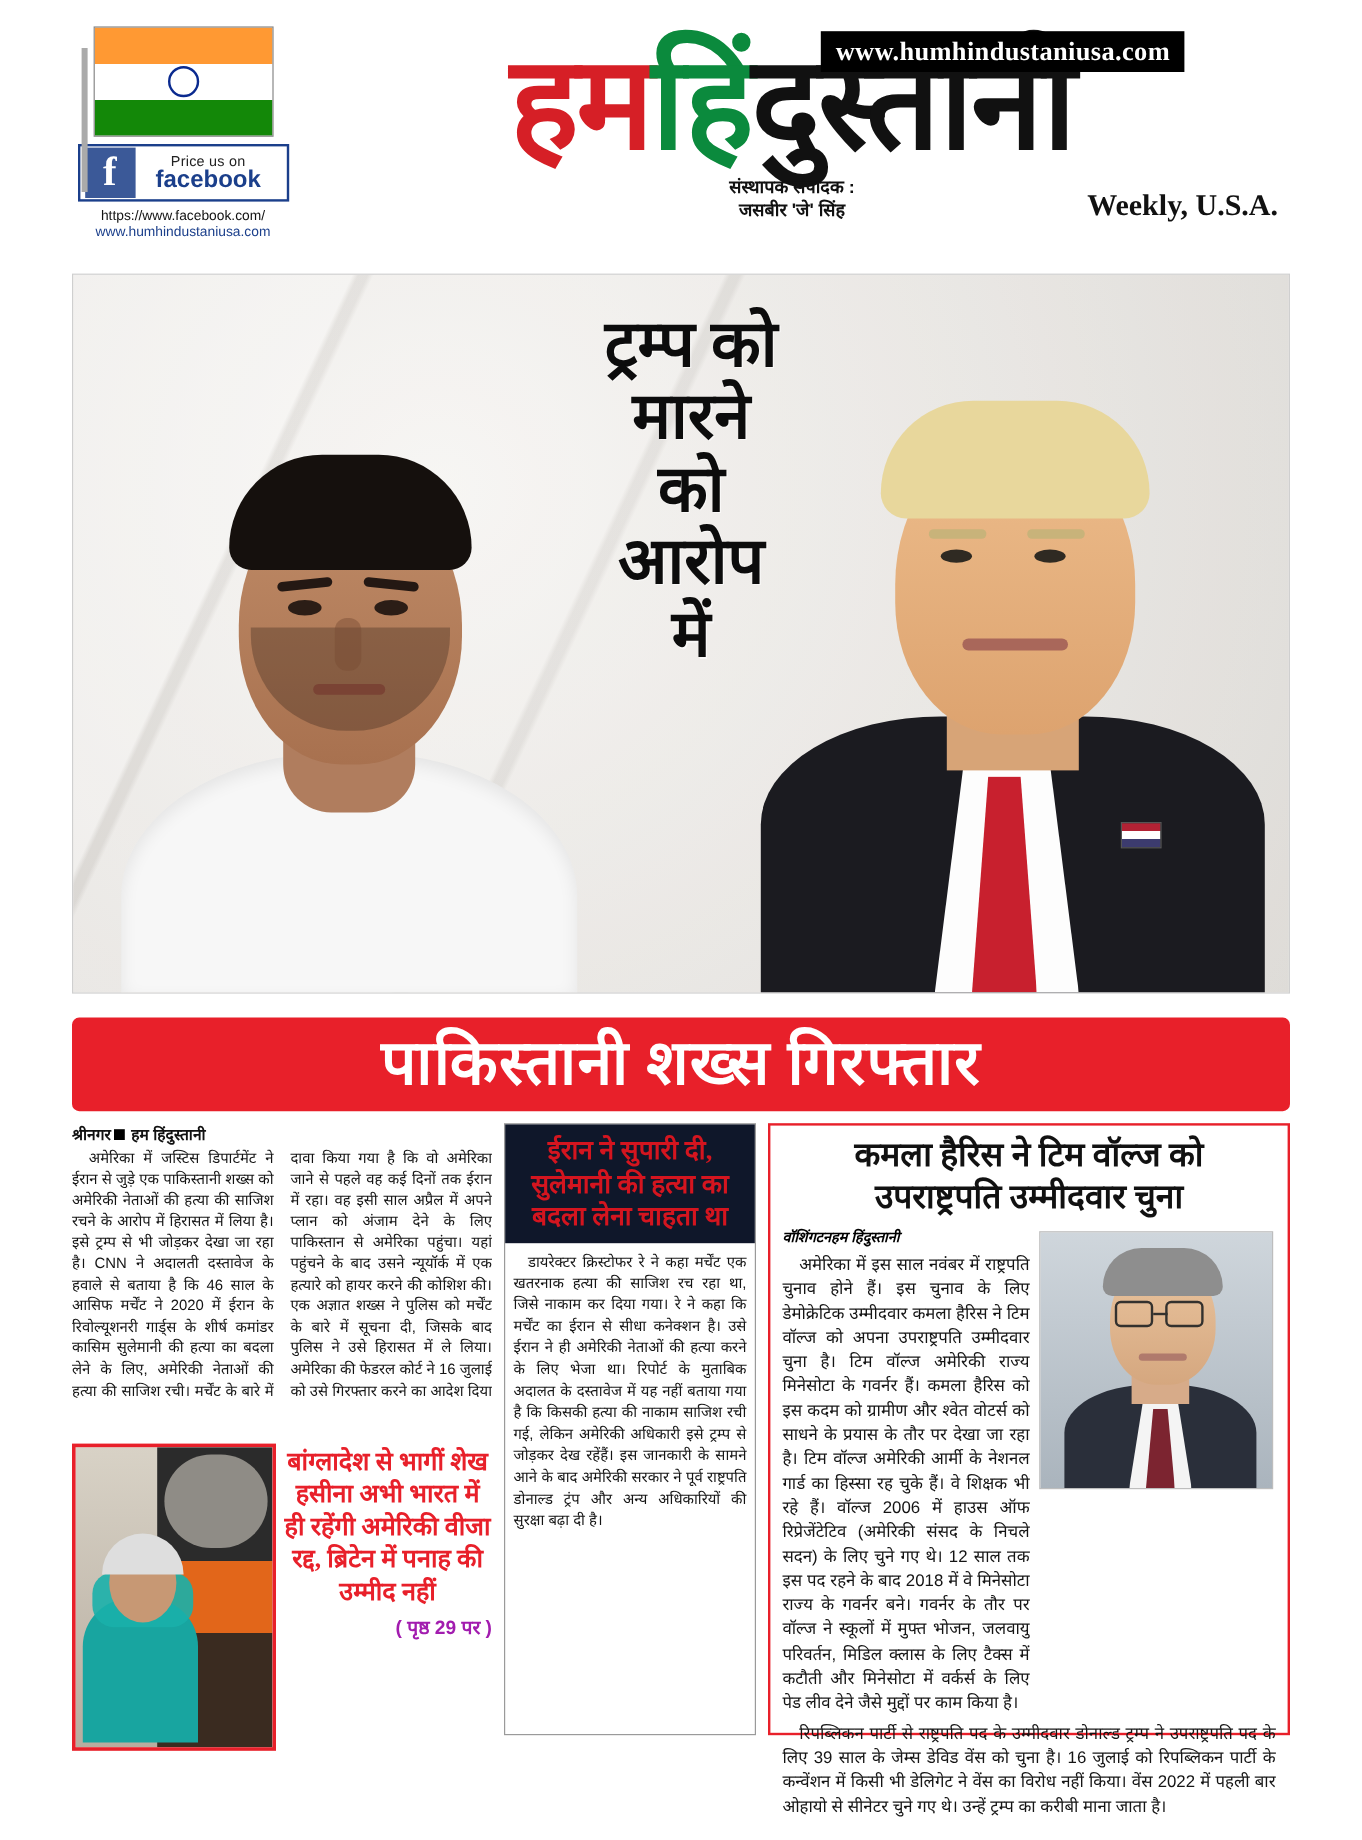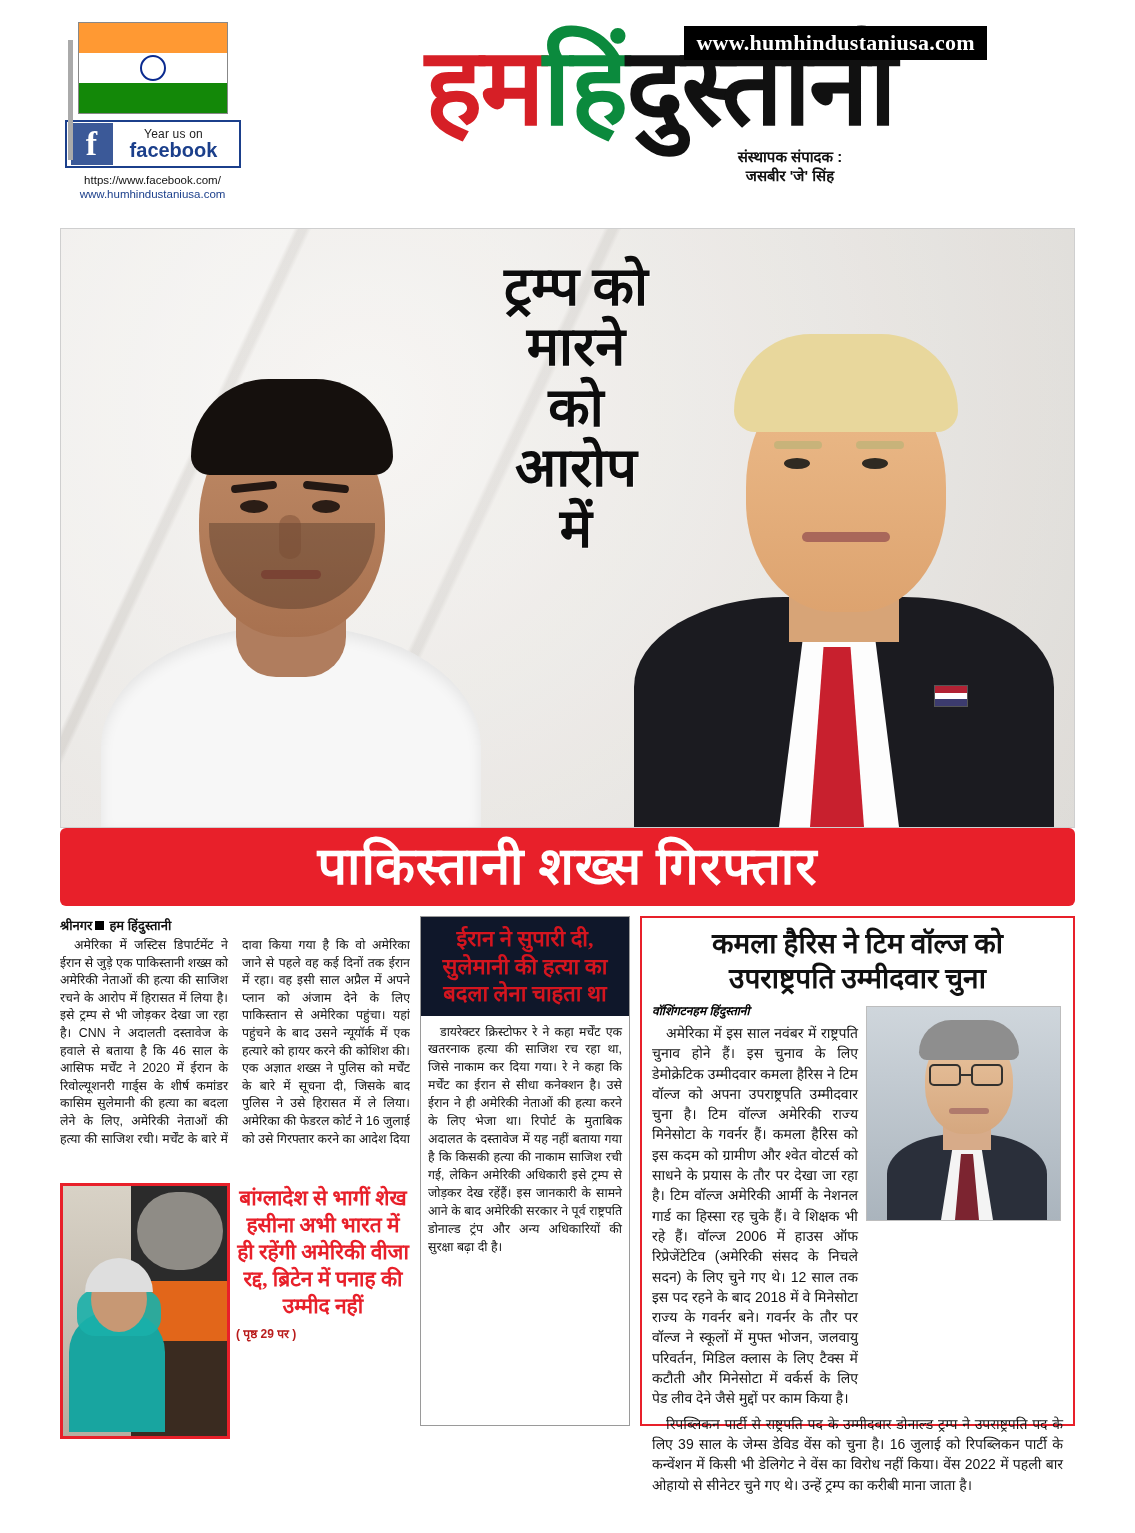--- a/index.html
+++ b/index.html
@@ -128,21 +128,21 @@
     background:linear-gradient(#b22234 0 33%, #ffffff 33% 66%, #3c3b6e 66% 100%); border:1px solid #555; }
 
   .hero-headline {
     position:absolute; left:370px; top:28px; width:290px; text-align:center;
     font-family:"Liberation Serif", serif; font-weight:bold; color:#0c0c0c;
     font-size:54px; line-height:1.12; text-shadow:1px 1px 0 rgba(255,255,255,.6);
   }
 
   
   .red-banner {
-    margin-top:0; height:78px; background:#e8202a; border-radius:6px;
+    margin-top:20px; height:78px; background:#e8202a; border-radius:6px;
     display:flex; align-items:center; justify-content:center;
   }
   .red-banner span {
     color:#fff; font-weight:bold; font-family:"Liberation Serif", serif;
     font-size:52px; letter-spacing:1px; line-height:1;
   }
 
   
   .bottom { display:flex; gap:10px; margin-top:10px; height:510px; }
   .col-a { width:350px; }
@@ -167,21 +167,21 @@
   .hp-smoke { position:absolute; right:4px; top:6px; width:86px; height:78px; background:rgba(210,205,195,.6); border-radius:40px; }
   .hp-person { position:absolute; left:6px; bottom:4px; width:96px; height:176px; }
   .hp-sari { position:absolute; bottom:0; left:0; width:96px; height:120px; background:#18a5a0; border-radius:40px 40px 0 0; }
   .hp-face { position:absolute; bottom:100px; left:22px; width:56px; height:66px; background:#c79874; border-radius:50%; }
   .hp-hair { position:absolute; bottom:140px; left:16px; width:68px; height:34px; background:#dedede; border-radius:34px 34px 0 0; }
   .hp-scarf { position:absolute; bottom:96px; left:8px; width:84px; height:46px; background:#19b0aa; border-radius:18px; opacity:.9; }
   .hasina-text {
     flex:1; text-align:center; color:#e8202a; font-weight:bold;
     font-family:"Liberation Serif", serif; font-size:21px; line-height:1.28; padding-top:2px;
   }
-  .hasina-note { font-size:12px; color:#b91c1c; font-weight:bold; text-align:left; margin-top:6px; font-family:"Liberation Sans",sans-serif; }
+  .hasina-note { font-size:16px; color:#a21caf; font-weight:bold; text-align:right; margin-top:6px; font-family:"Liberation Sans",sans-serif; }
 
   .col-b-inner { border:1px solid #9a9a9a; height:100%; }
   .iran-head {
     background:#0f172a; padding:8px 6px; text-align:center;
     color:#d4151f; font-weight:bold; font-family:"Liberation Serif", serif;
     font-size:22px; line-height:1.25;
   }
   .iran-body { padding:8px 7px; font-size:12.4px; line-height:1.45; text-align:justify; color:#141414; }
   .iran-body p { margin:0; text-indent:12px; }
 
@@ -222,41 +222,42 @@
     <div class="flag-block">
       <div style="position:relative;">
         <div class="flagpole"></div>
         <div class="flag">
           <div class="chakra"></div>
         </div>
       </div>
       <div class="fb-box">
         <div class="fb-f">f</div>
         <div class="fb-txt">
-          <div class="l1">Year us on</div>
+          <div class="l1">Price us on</div>
           <div class="l2">facebook</div>
         </div>
       </div>
       <div class="fb-url">
         <div>https://www.facebook.com/</div>
         <div class="blue">www.humhindustaniusa.com</div>
       </div>
     </div>
 
     <div class="title-block">
       <div class="site-url">www.humhindustaniusa.com</div>
       <div class="hindi-title">
         <span class="c1">हम</span><span class="c2">हिं</span><span class="c3">दुस्तानी</span>
       </div>
       <div class="sub-line">
         <div style="width:260px;"></div>
         <div class="founder">
           <div>संस्थापक संपादक :</div>
           <div>जसबीर 'जे' सिंह</div>
         </div>
+        <div class="weekly">Weekly, U.S.A.</div>
       </div>
     </div>
   </div>
 
 
   <div class="hero">
     <div class="crease"></div>
 
     <div class="photo-left">
       <div class="pl-shirt"></div>

